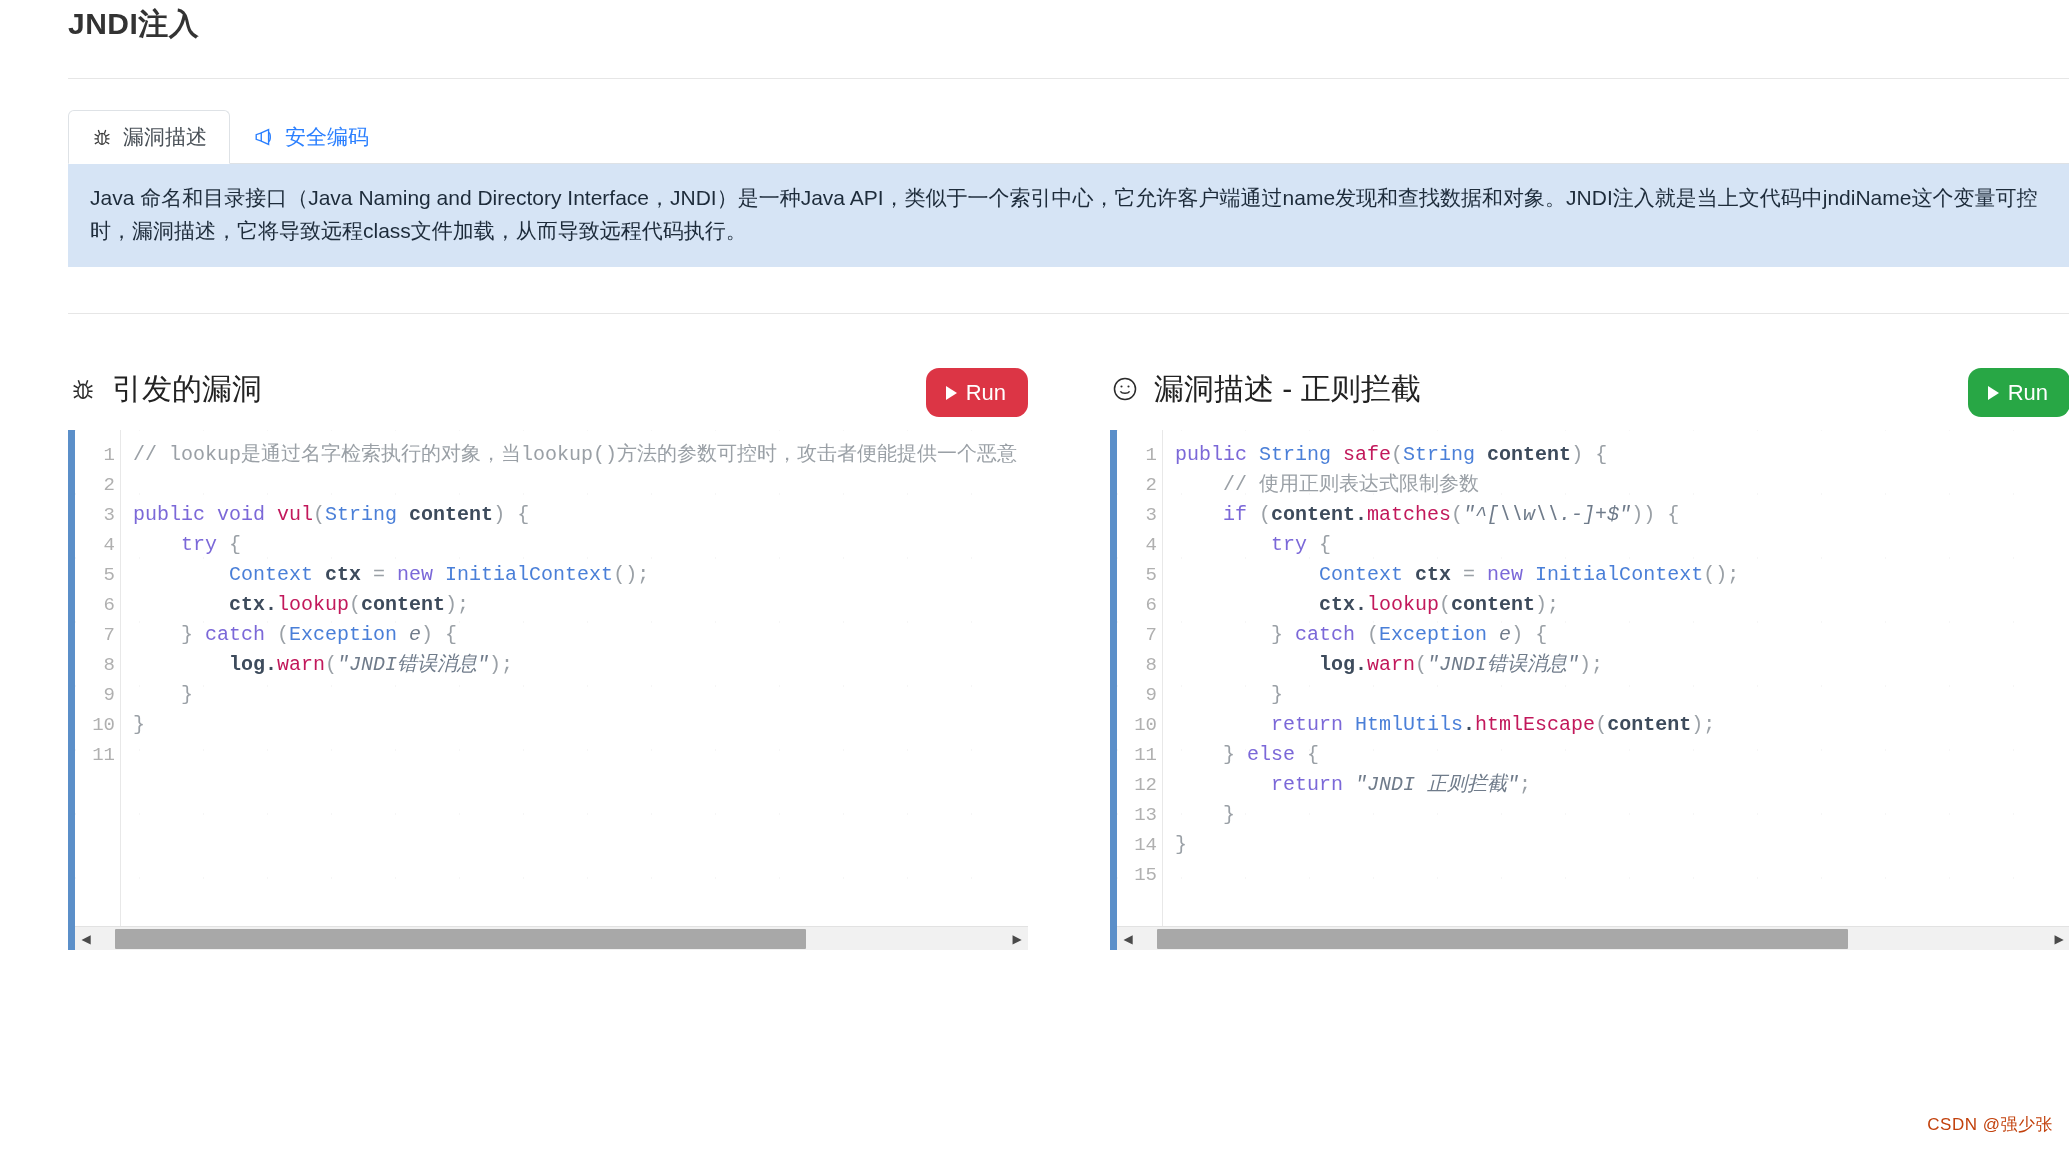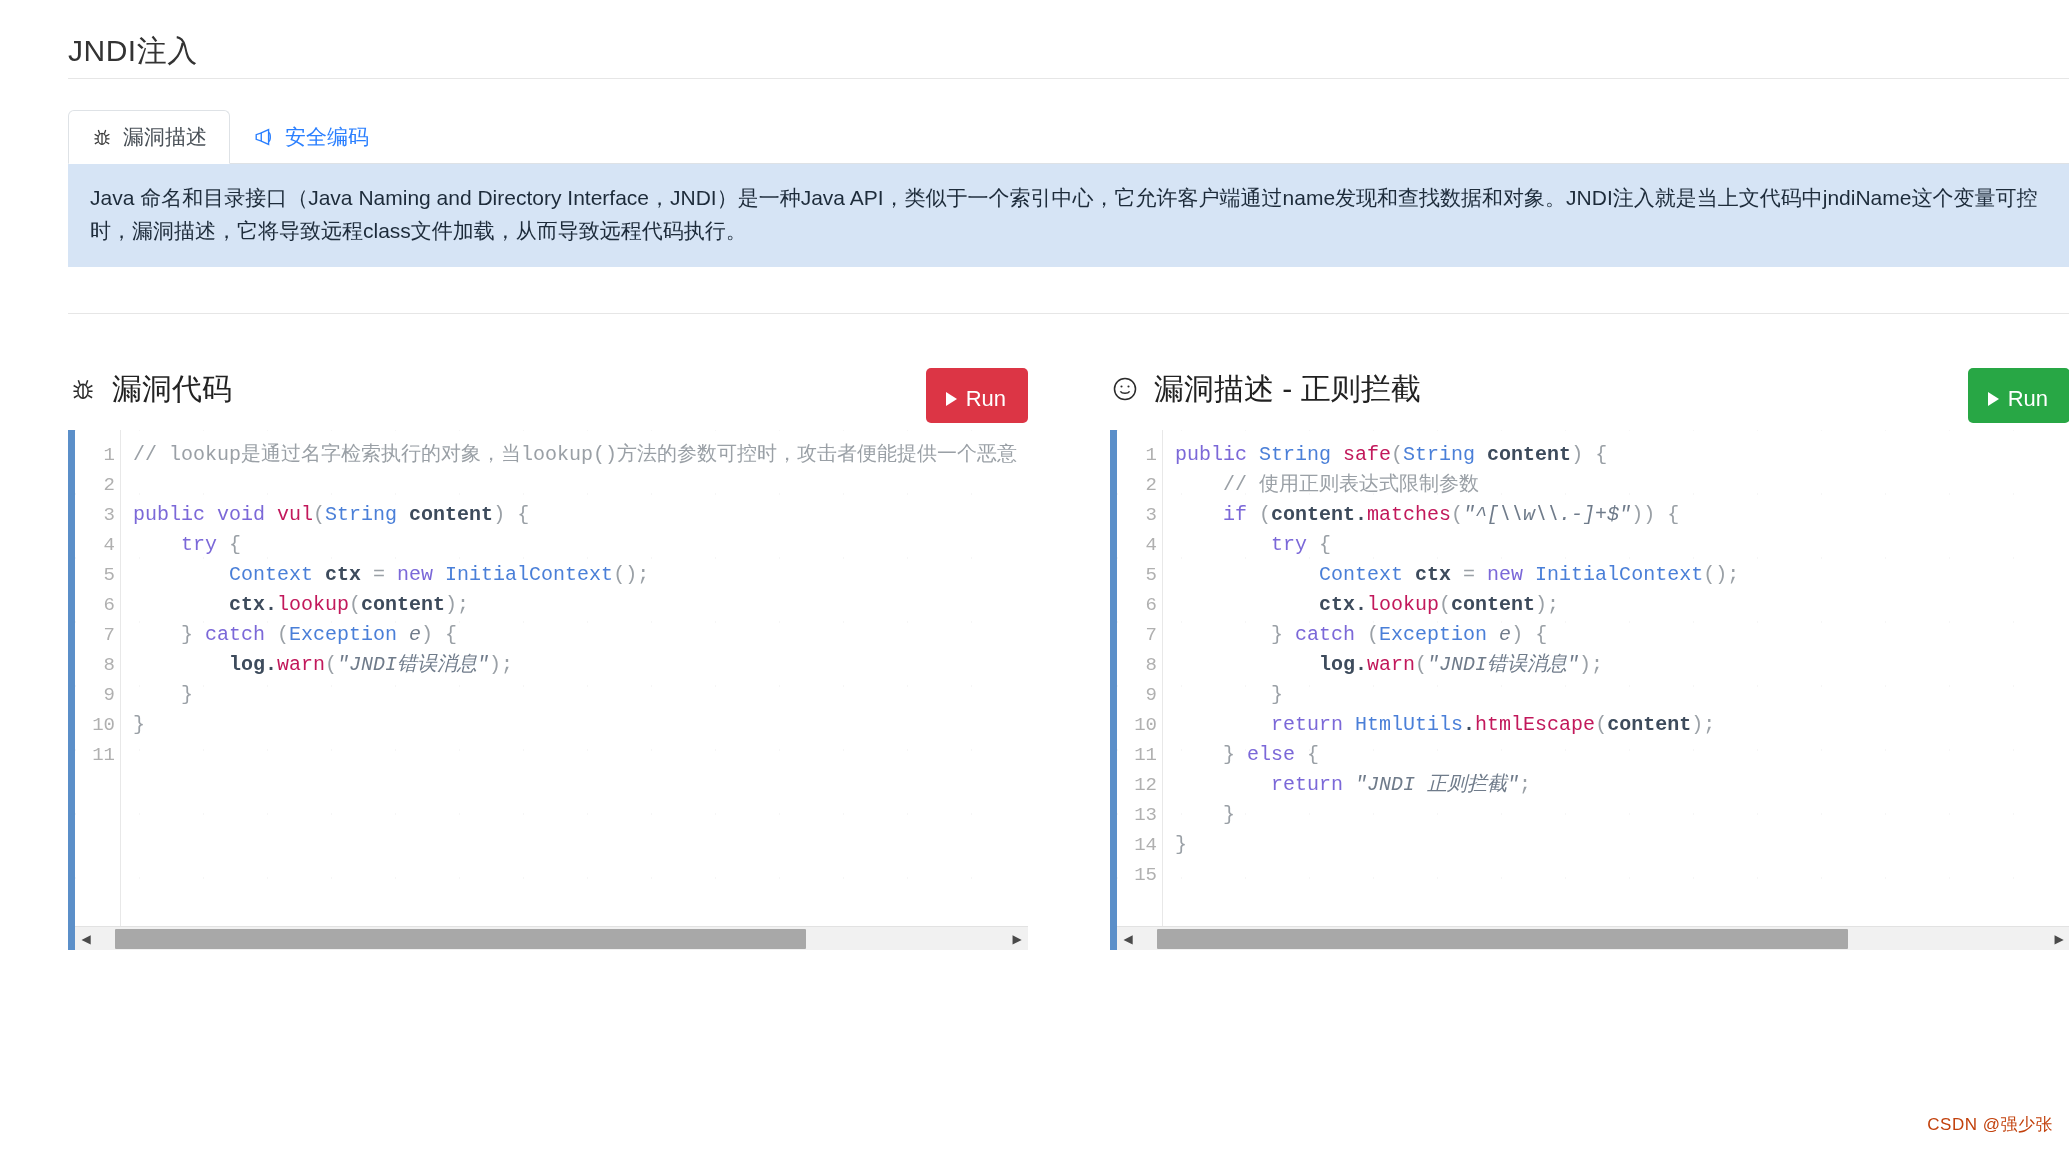--- a/index.html
+++ b/index.html
@@ -8,22 +8,22 @@
     width: 2069px; height: 1160px;
     background: #ffffff;
     font-family: "Liberation Sans", sans-serif;
     overflow: hidden;
   }
 
   .page { position: relative; width: 2069px; height: 1160px; background:#fff; }
 
   
   .page-title {
-    position: absolute; left: 68px; top: 31px;
-    font-size: 30px; font-weight: 400; color: #333; letter-spacing: .5px;
+    position: absolute; left: 68px; top: 4px;
+    font-size: 30px; font-weight: 700; color: #333; letter-spacing: .5px;
   }
   .title-rule {
     position: absolute; left: 68px; top: 78px; width: 2001px; height: 1px;
     background: #e6e6e6;
   }
 
   
   .tabs {
     position: absolute; left: 68px; top: 110px; width: 2001px; height: 54px;
     display: flex; align-items: stretch;
@@ -73,22 +73,22 @@
   }
   .panel-title {
     display: flex; align-items: center; gap: 14px;
     font-size: 30px; color: #222; font-weight: 400;
   }
   .panel-title .sec-icon { display:inline-flex; align-items:center; justify-content:center; width: 30px; height: 30px; }
 
   .run-btn {
     position: absolute; top: 8px; right: 0;
     display: inline-flex; align-items: center; gap: 9px;
-    padding: 18px 22px 11px 20px;
-    font-size: 22px; color: #fff; border: none; border-radius: 5px;
+    padding: 12px 22px 11px 20px;
+    font-size: 22px; color: #fff; border: none; border-radius: 13px;
     cursor: pointer; font-family: "Liberation Sans", sans-serif;
   }
   .run-btn.danger  { background: #dc3545; }
   .run-btn.success { background: #28a745; }
   .run-btn .tri {
     width: 0; height: 0; border-left: 11px solid #fff;
     border-top: 7px solid transparent; border-bottom: 7px solid transparent;
   }
 
   
@@ -187,21 +187,21 @@
   <div class="panel left">
     <div class="panel-head">
       <div class="panel-title">
         <span class="sec-icon">
           <svg width="28" height="28" viewBox="0 0 24 24" fill="none" stroke="#2b2b2b" stroke-width="1.3">
             <ellipse cx="12" cy="14" rx="4.4" ry="6"></ellipse>
             <path d="M12 8 L12 20 M7.6 11 L4 9 M7.6 14 L3.8 14 M7.6 17.5 L4.2 19.5 M16.4 11 L20 9 M16.4 14 L20.2 14 M16.4 17.5 L19.8 19.5"></path>
             <path d="M9.4 8.4 L8 4.4 M14.6 8.4 L16 4.4"></path>
           </svg>
         </span>
-        <span>漏洞代码</span>
+        <span>引发的漏洞</span>
       </div>
       <button class="run-btn danger">
         <span class="tri"></span>
         <span>Run</span>
       </button>
     </div>
 
     <div class="editor">
       <div class="gutter"></div>
       <div class="code" id="code-left"><span class="ln"><span class="num">1</span><span class="tok-cmt">// lookup是通过名字检索执行的对象，当lookup()方法的参数可控时，攻击者便能提供一个恶意</span></span><span class="ln"><span class="num">2</span></span><span class="ln"><span class="num">3</span><span class="tok-kw">public</span><span class="tok-pln"> </span><span class="tok-kw">void</span><span class="tok-pln"> </span><span class="tok-fn">vul</span><span class="tok-pun">(</span><span class="tok-typ">String</span><span class="tok-pln"> content</span><span class="tok-pun">) {</span></span><span class="ln"><span class="num">4</span><span class="tok-pln">    </span><span class="tok-kw">try</span><span class="tok-pun"> {</span></span><span class="ln"><span class="num">5</span><span class="tok-pln">        </span><span class="tok-typ">Context</span><span class="tok-pln"> ctx </span><span class="tok-pun">= </span><span class="tok-kw">new</span><span class="tok-pln"> </span><span class="tok-typ">InitialContext</span><span class="tok-pun">();</span></span><span class="ln"><span class="num">6</span><span class="tok-pln">        ctx.</span><span class="tok-fn">lookup</span><span class="tok-pun">(</span><span class="tok-pln">content</span><span class="tok-pun">);</span></span><span class="ln"><span class="num">7</span><span class="tok-pun">    } </span><span class="tok-kw">catch</span><span class="tok-pun"> (</span><span class="tok-typ">Exception</span><span class="tok-pln"> </span><span class="tok-str">e</span><span class="tok-pun">) {</span></span><span class="ln"><span class="num">8</span><span class="tok-pln">        log.</span><span class="tok-fn">warn</span><span class="tok-pun">(</span><span class="tok-str">"JNDI错误消息"</span><span class="tok-pun">);</span></span><span class="ln"><span class="num">9</span><span class="tok-pun">    }</span></span><span class="ln"><span class="num">10</span><span class="tok-pun">}</span></span><span class="ln"><span class="num">11</span></span></div>

